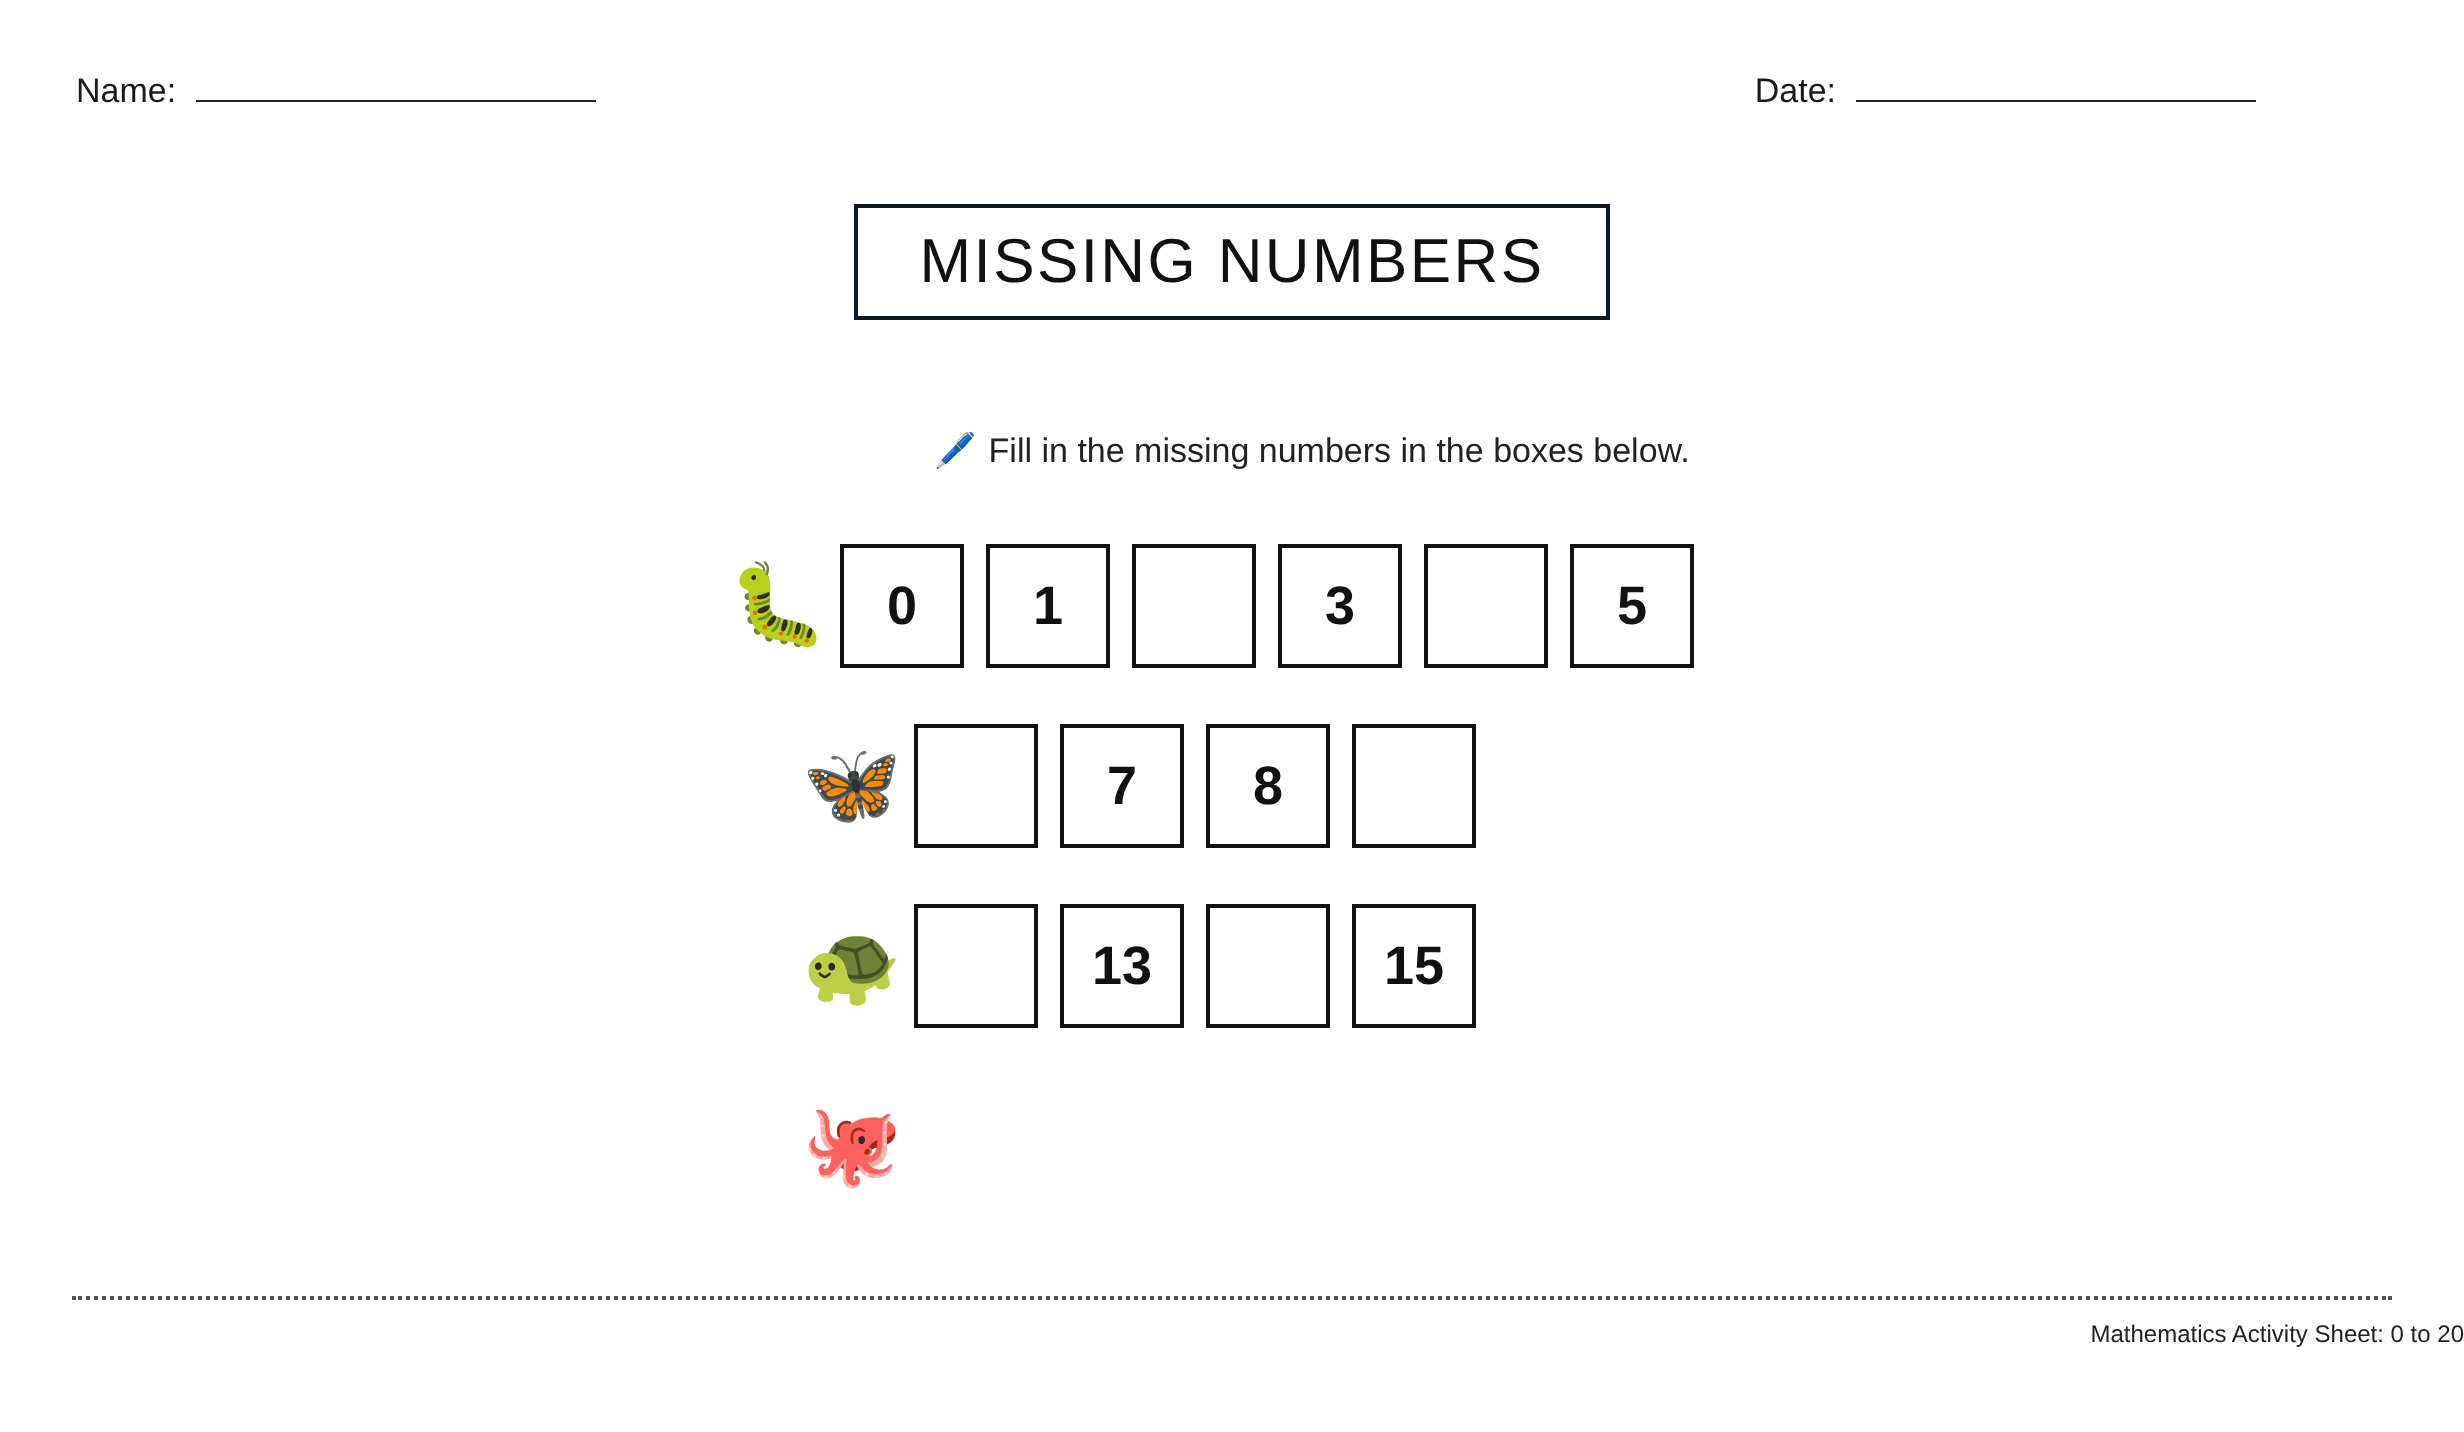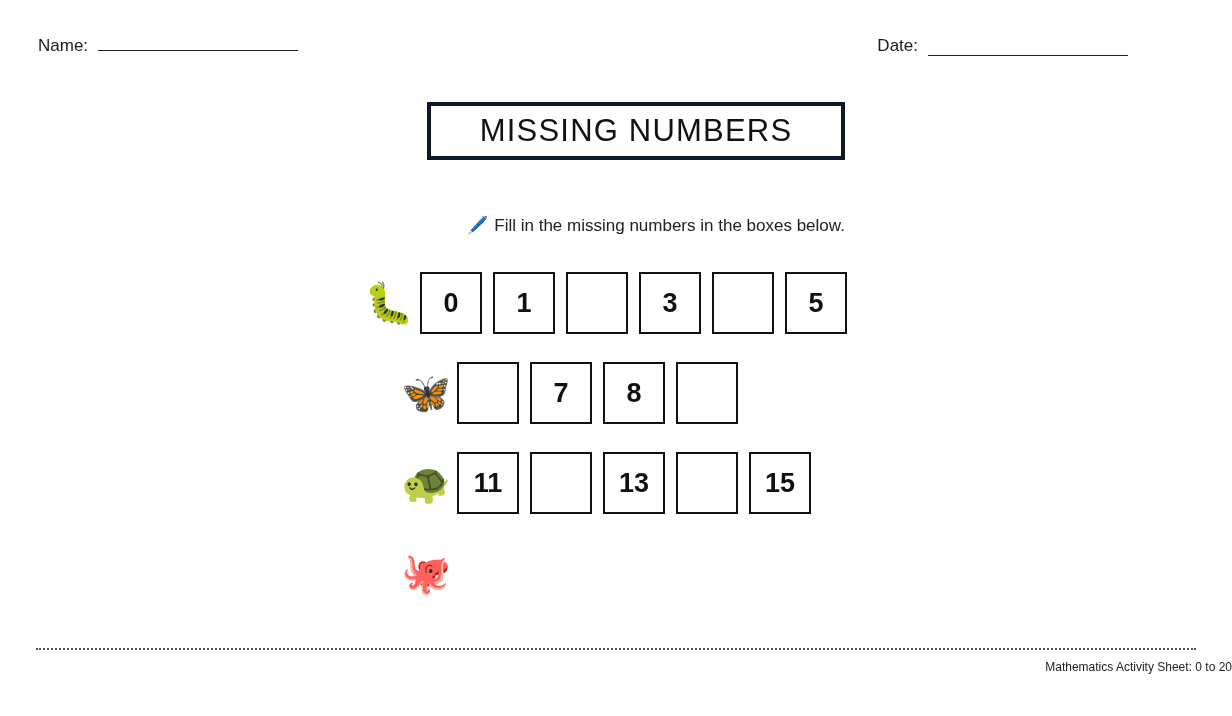--- a/index.html
+++ b/index.html
@@ -29,44 +29,44 @@
     left: 38px;
     top: 0;
     display: flex;
     align-items: baseline;
   }
   .date-group {
     position: absolute;
     right: 36px;
     top: 0;
     display: flex;
-    align-items: flex-end;
+    align-items: flex-start;
   }
   .field-label {
     font-size: 17px;
     color: #1a1a1a;
     white-space: nowrap;
   }
   .field-rule {
     display: inline-block;
     border-bottom: 1.5px solid #222;
     height: 14px;
     margin-left: 10px;
   }
   .rule-name { width: 200px; }
   .rule-date { width: 200px; }
 
   
   .title-box {
     position: absolute;
     left: 427px;
     top: 102px;
-    width: 418px;
+    width: 378px;
     height: 58px;
-    border: 4px solid #0f172a;
+    border: 2px solid #0f172a;
     display: flex;
     align-items: center;
     justify-content: center;
     box-sizing: border-box;
   }
   .title-text {
     font-size: 31px;
     letter-spacing: 1.2px;
     color: #111;
     font-weight: 400;
@@ -202,21 +202,20 @@
         <div class="num-box">8</div>
         <div class="num-box"></div>
       </div>
     </div>
   </div>
 
   <div class="num-row row-2">
     <div class="row-inner">
       <span class="row-emoji">🐢</span>
       <div class="boxes">
-        <div class="num-box">11</div>
         <div class="num-box"></div>
         <div class="num-box">13</div>
         <div class="num-box"></div>
         <div class="num-box">15</div>
       </div>
     </div>
   </div>
 
   <div class="num-row row-3">
     <div class="row-inner">

